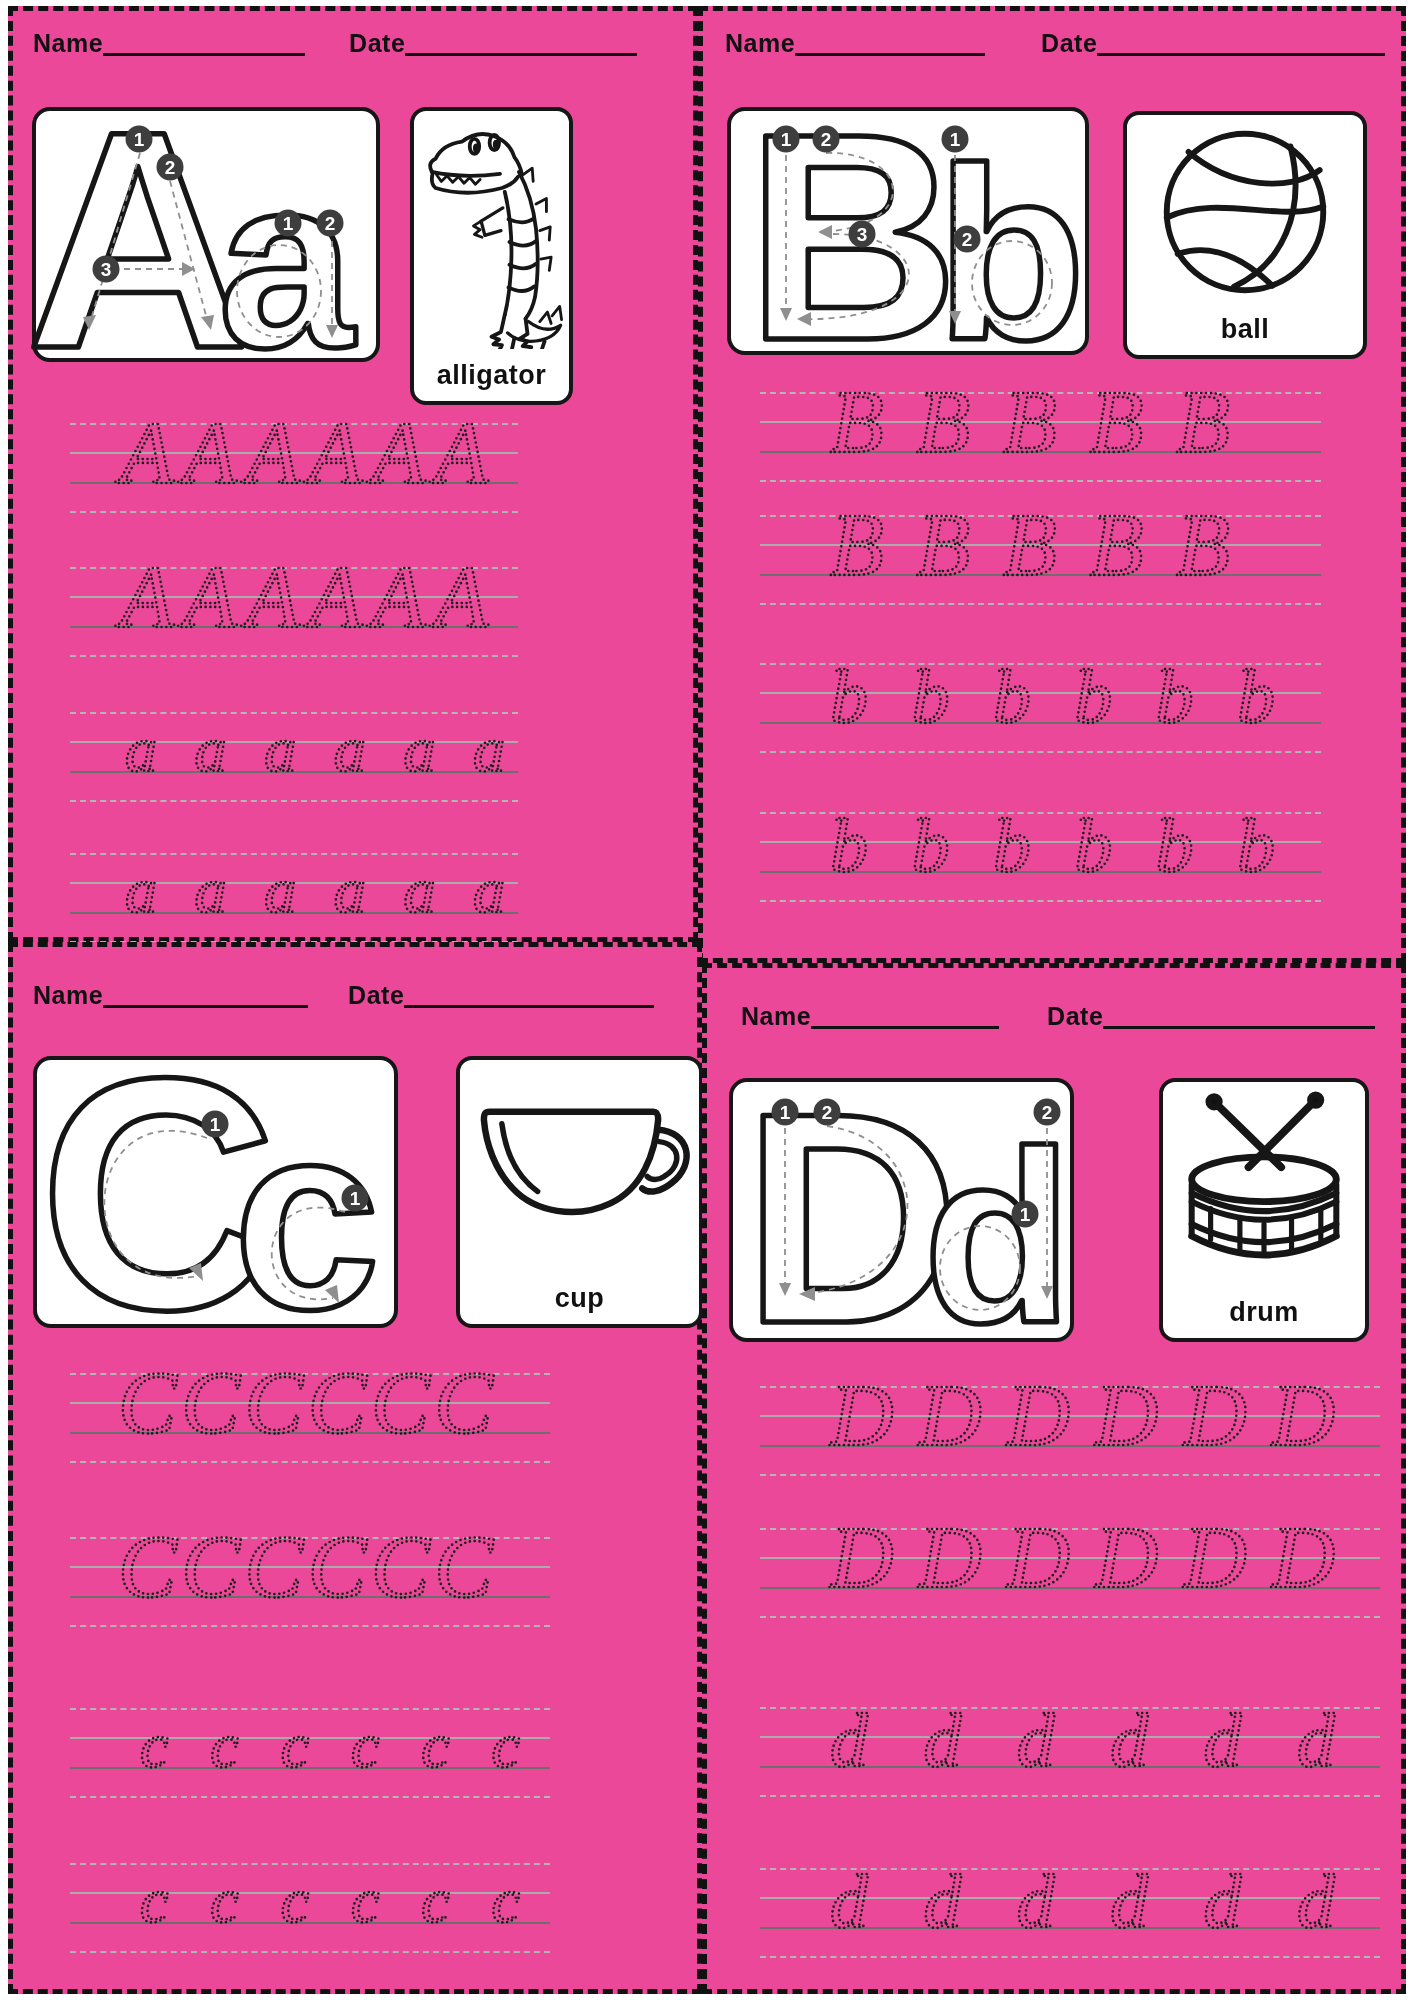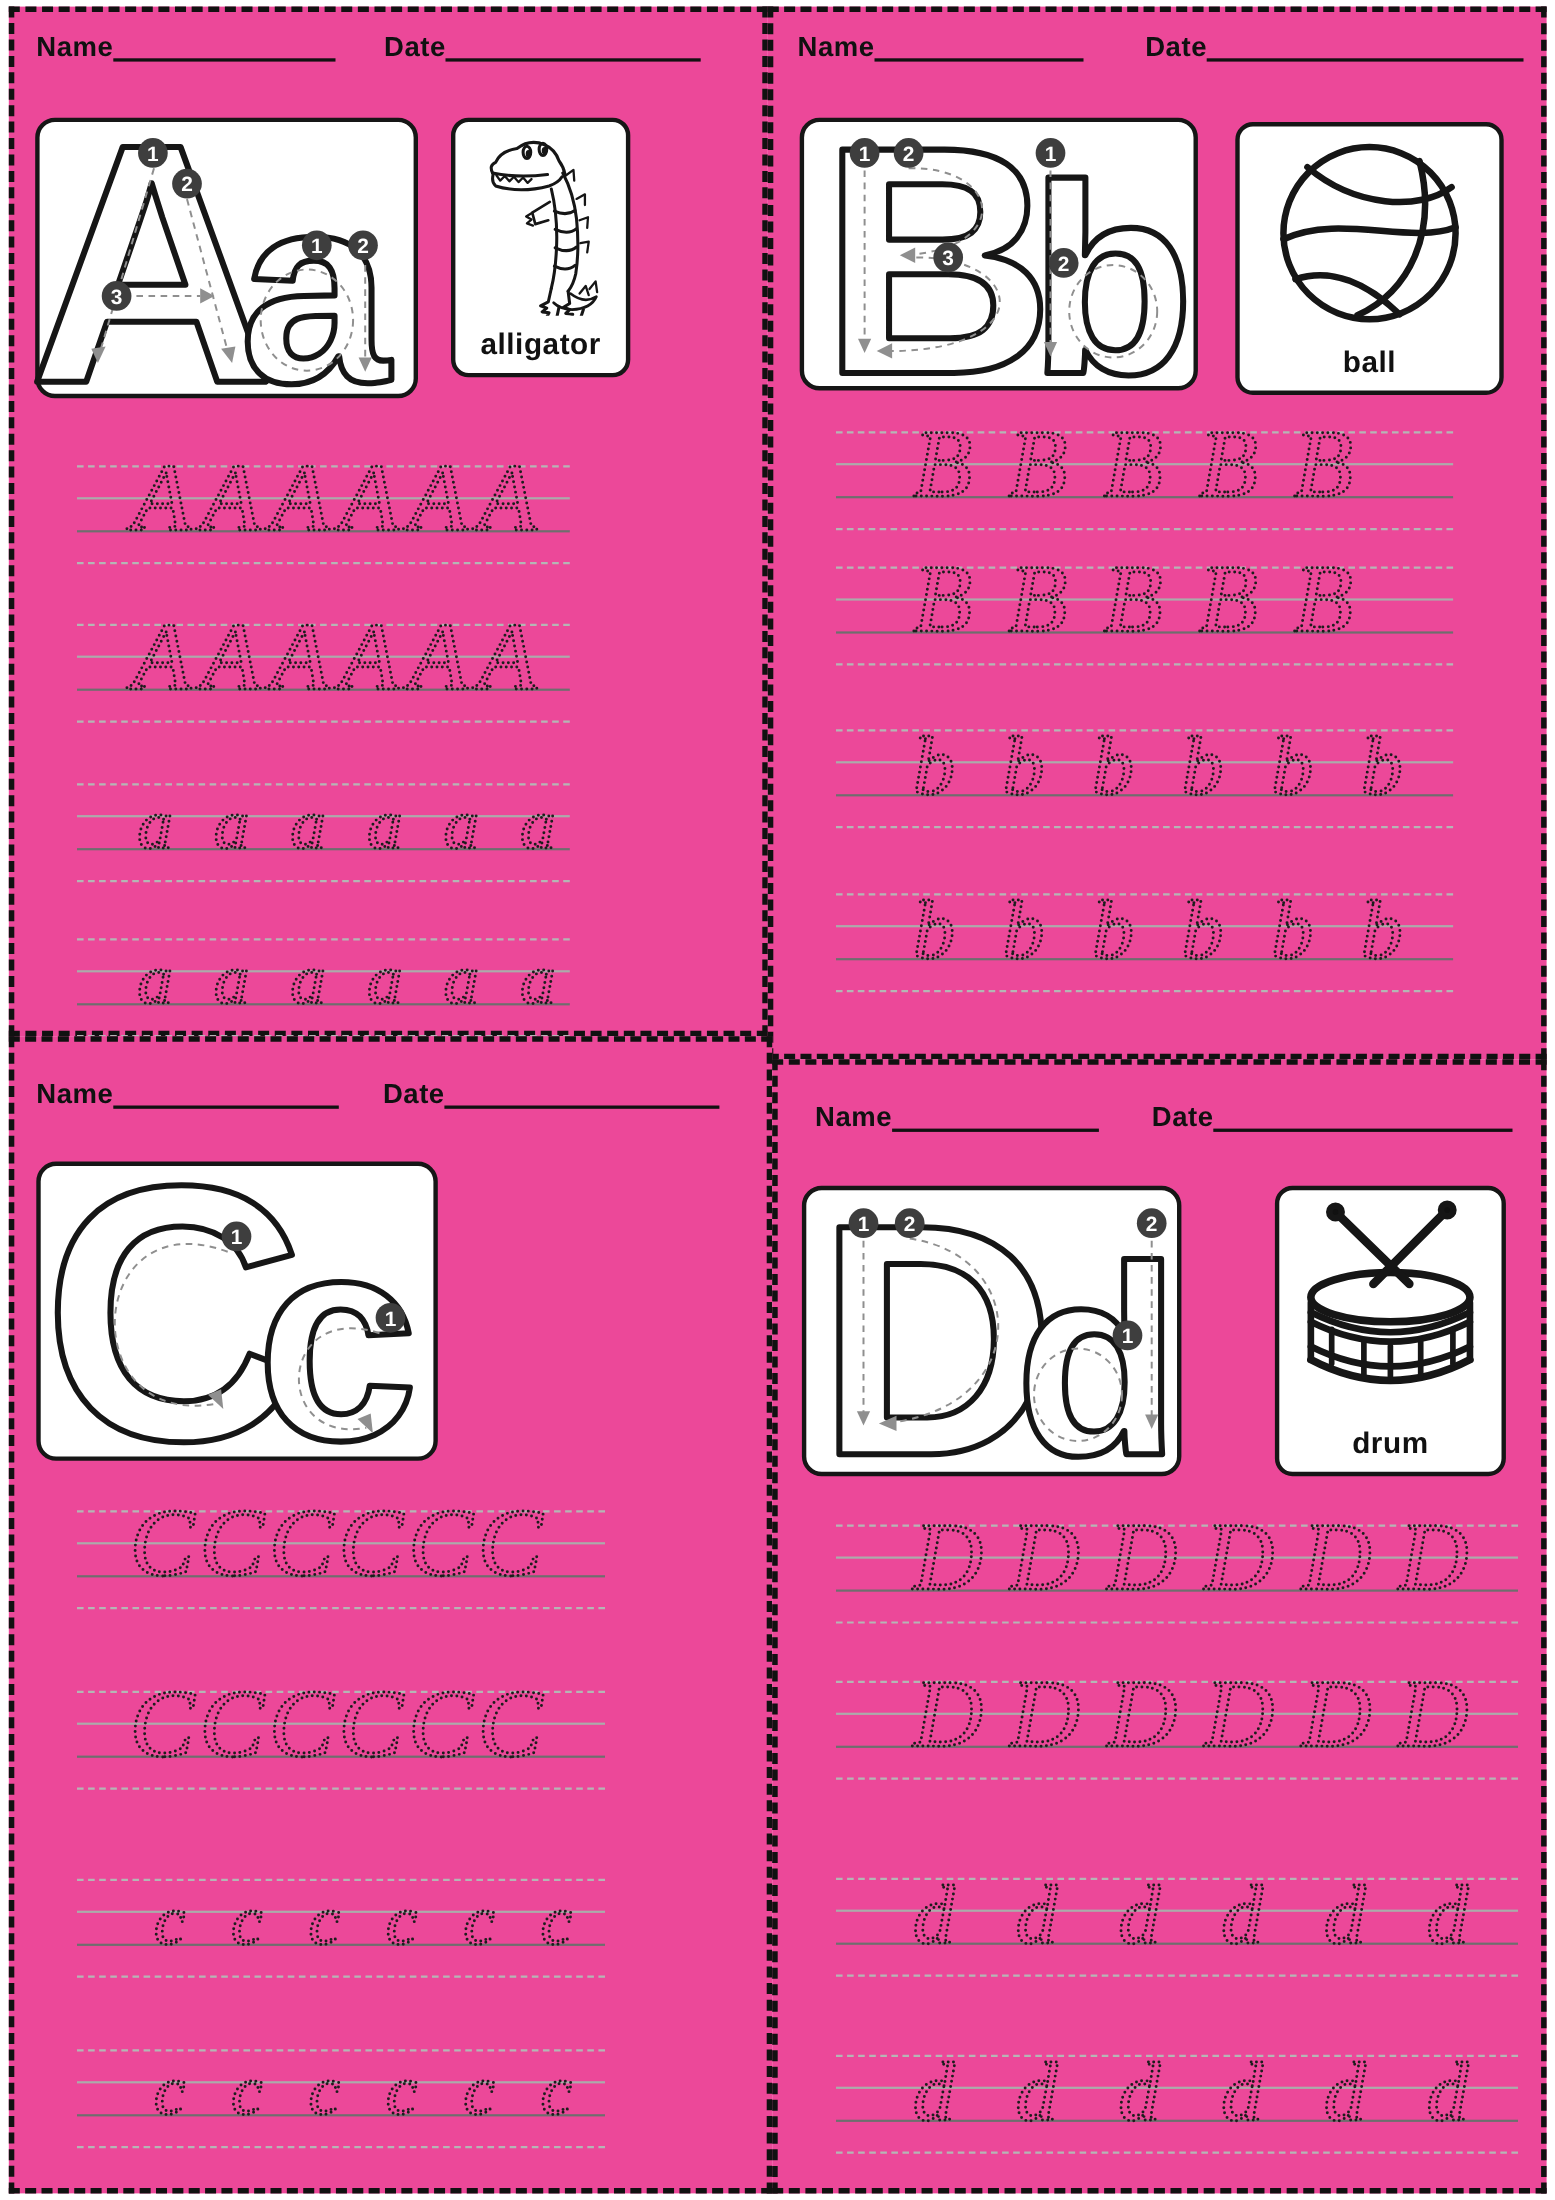--- a/index.html
+++ b/index.html
@@ -80,21 +80,21 @@
         <circle cx="252" cy="112" r="13.5"></circle>
           <text x="252" y="119">1</text>
         </g>
       <g class="badge">
         <circle cx="294" cy="112" r="13.5"></circle>
           <text x="294" y="119">2</text>
         </g>
     </svg>
   </div>
 
-  <div class="picbox" style="left:397px;top:96px;width:163px;height:236px;">
+  <div class="picbox" style="left:397px;top:96px;width:163px;height:298px;">
     <div class="pic">
       <svg viewBox="0 0 150 245">
         <g class="ink" stroke-width="4">
           <path d="M12,58 Q7,48 16,44 Q23,29 44,26 Q61,13 80,21 Q94,27 99,42 Q105,50 107,60"></path>
           <path d="M12,58 Q45,65 84,60"></path>
           <path d="M17,61 l5,7 l6,-6 l6,7 l6,-6 l6,7 l6,-6 l6,7 l5,-5" stroke-width="3"></path>
           <path d="M13,59 Q10,70 16,75 Q48,85 86,75 Q98,71 103,63"></path>
           <ellipse cx="57" cy="31" rx="5" ry="8"></ellipse>
           <ellipse cx="78" cy="27" rx="5" ry="8"></ellipse>
           <ellipse cx="59" cy="33" rx="1.6" ry="3" fill="#161616"></ellipse>
@@ -277,20 +277,33 @@
       <text class="bubble" x="196" y="248" font-size="265">c</text>
       <path class="guide" d="M308,152 C215,122 210,254 296,238"></path>
       <path class="arrow" d="M288,230 L300,225 L302,243 Z"></path>
       <g class="badge">
         <circle cx="318" cy="138" r="13.5"></circle>
           <text x="318" y="145">1</text>
         </g>
     </svg>
   </div>
 
+  <div class="picbox" style="left:443px;top:109px;width:247px;height:272px;">
+    <div class="pic">
+      <svg viewBox="0 0 240 155">
+        <g class="ink" stroke-width="6.5" stroke="#3a3a3a">
+          <path d="M30,20 L194,20 C198,20 199,22 199,28 C196,62 183,97 151,112 C117,128 75,121 53,97 C35,78 26,52 24,28 C24,22 25,20 30,20 Z"></path>
+          <path d="M42,32 C46,62 58,86 78,100" stroke-width="5.5"></path>
+          <path d="M199,38 C230,40 238,72 212,92 C202,100 190,103 183,97"></path>
+          <path d="M200,50 C220,52 225,73 205,85 C199,89 192,89 188,85" stroke-width="5.5"></path>
+        </g>
+      </svg>
+    </div>
+    <div class="piclabel">cup</div>
+  </div>
 
   <div class="prow" style="left:57px;top:426px;width:480px;height:96px;">
     <div class="gl cap" style="top:0;"></div>
     <div class="gl mid" style="top:29px;"></div>
     <div class="gl base" style="top:59px;"></div>
     <div class="gl desc" style="top:88px;"></div>
     <svg class="trace" width="480" height="96" viewBox="0 0 480 96">
       <text x="48" y="59" font-size="88" textLength="375" lengthAdjust="spacing">C C C C C C</text>
     </svg>
   </div>

